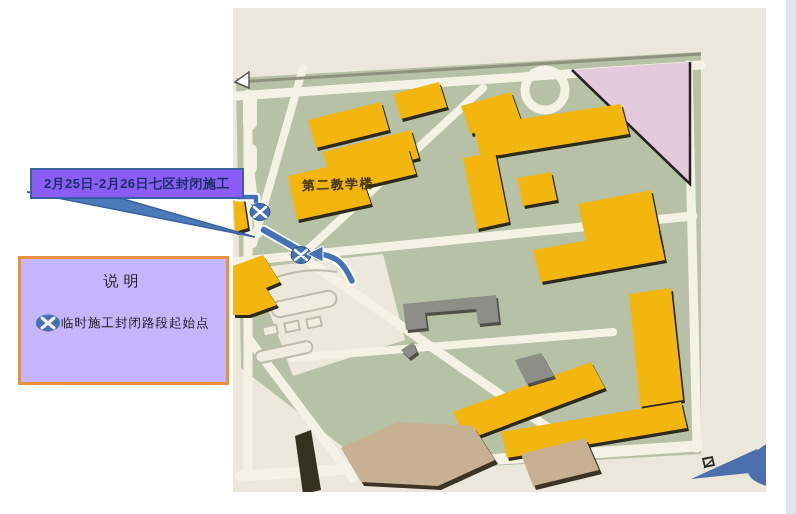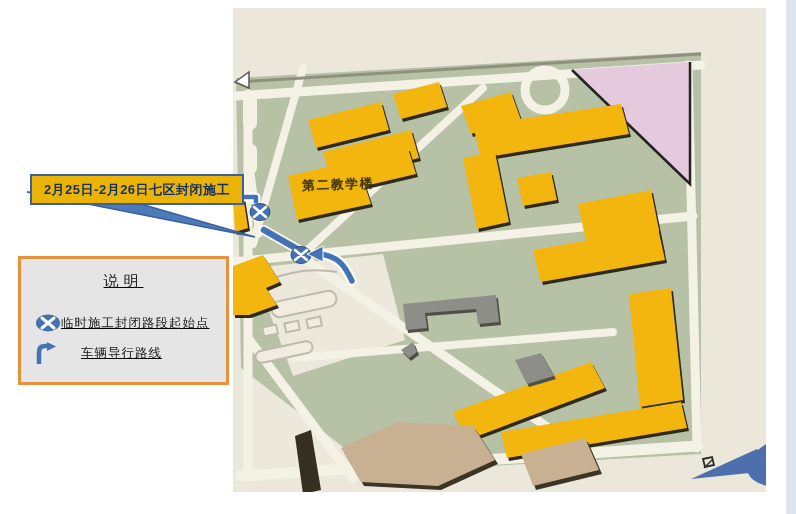--- a/index.html
+++ b/index.html
@@ -9,28 +9,28 @@
   
   .photo { position:absolute; left:233px; top:8px; width:534px; height:484px;
            background:#ebe8db; filter:blur(.3px) saturate(.97); }
   .map-svg { position:absolute; left:0; top:0; }
 
   
   .page-fold { position:absolute; right:10px; top:0; width:20px; height:514px; background:#ffffff; }
   .page-edge { position:absolute; right:0; top:0; width:10px; height:514px; background:#dfe5ee; }
 
   
-  .callout { position:absolute; left:30px; top:174px; width:214px; height:31px;
-             background:#eab308; border:2px solid #39619f;
+  .callout { position:absolute; left:30px; top:168px; width:214px; height:31px;
+             background:#8b5cf6; border:2px solid #39619f;
              display:flex; align-items:center; justify-content:center;
              color:#14305f; font-size:13px; font-weight:bold; letter-spacing:.5px; }
 
   
   .legend { position:absolute; left:18px; top:256px; width:211px; height:129px;
-            background:#e5e5e5; border:3px solid #e8913c;text-decoration:underline; }
+            background:#c4b5fd; border:3px solid #e8913c; }
   .legend-title { text-align:center; margin-top:13px; font-size:15px; letter-spacing:5px;
                   color:#222; }
   .legend-row { display:flex; align-items:center; margin:14px 0 0 14px; }
   .legend-row .txt { font-size:12.5px; color:#161616; letter-spacing:1px; }
   .legend-row.r1 { margin-top:22px; }
   .legend-row.r1 .txt { margin-left:0; }
   .legend-row.r2 { margin-top:9px; }
   .legend-row.r2 .txt { margin-left:24px; }
 
   
@@ -187,24 +187,17 @@
     <div class="legend-title">说明</div>
 
     <div class="legend-row r1">
       <svg width="26" height="20" viewBox="0 0 26 20">
         <ellipse cx="13" cy="10" rx="12" ry="8.5" fill="#4472b4"></ellipse>
         <path d="M7,5 L19,15 M19,5 L7,15" stroke="#ffffff" stroke-width="3" stroke-linecap="round"></path>
       </svg>
       <span class="txt">临时施工封闭路段起始点</span>
     </div>
 
-    <div class="legend-row r2">
-      <svg width="22" height="22" viewBox="0 0 22 22">
-        <path d="M4,21 L4,10 Q4,4 10,4 L13,4" fill="none" stroke="#4472b4" stroke-width="4.5" stroke-linecap="round" stroke-linejoin="round"></path>
-        <polygon points="12,0 12,9 21,4.5" fill="#4472b4"></polygon>
-      </svg>
-      <span class="txt">车辆导行路线</span>
-    </div>
   </div>
 
   <div class="page-fold"></div>
   <div class="page-edge"></div>
 </div>
 
 </body></html>

